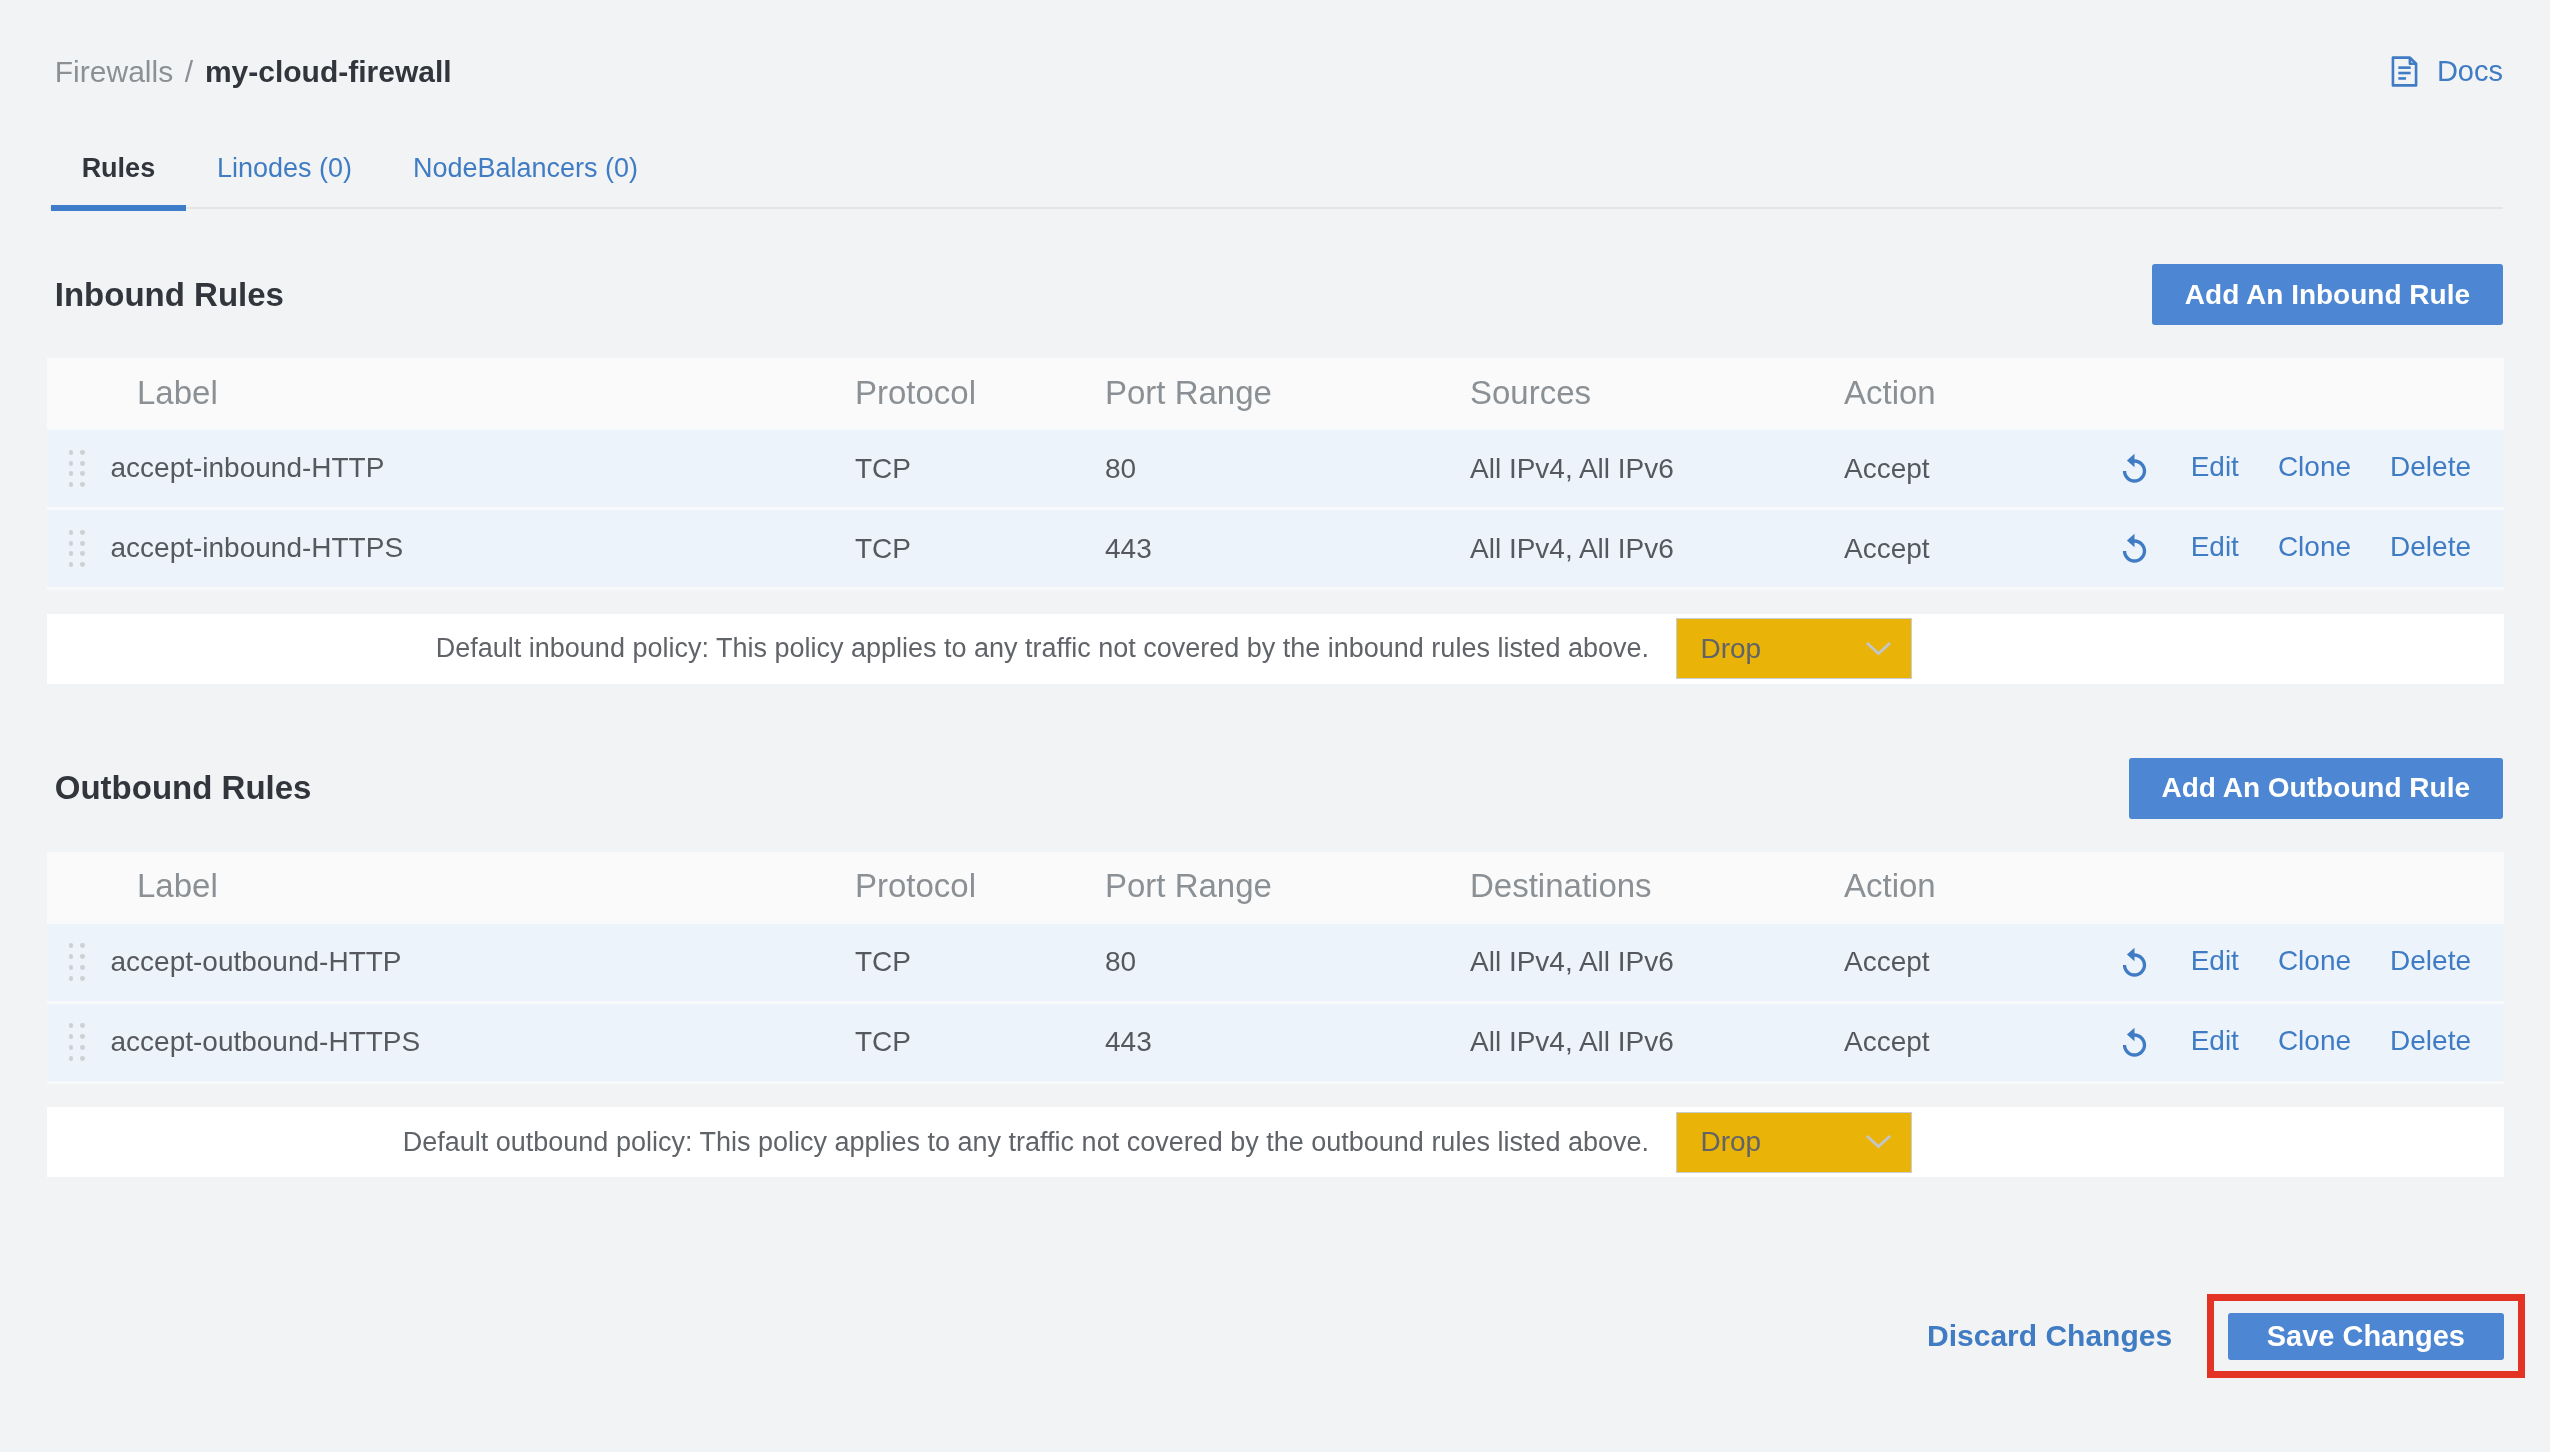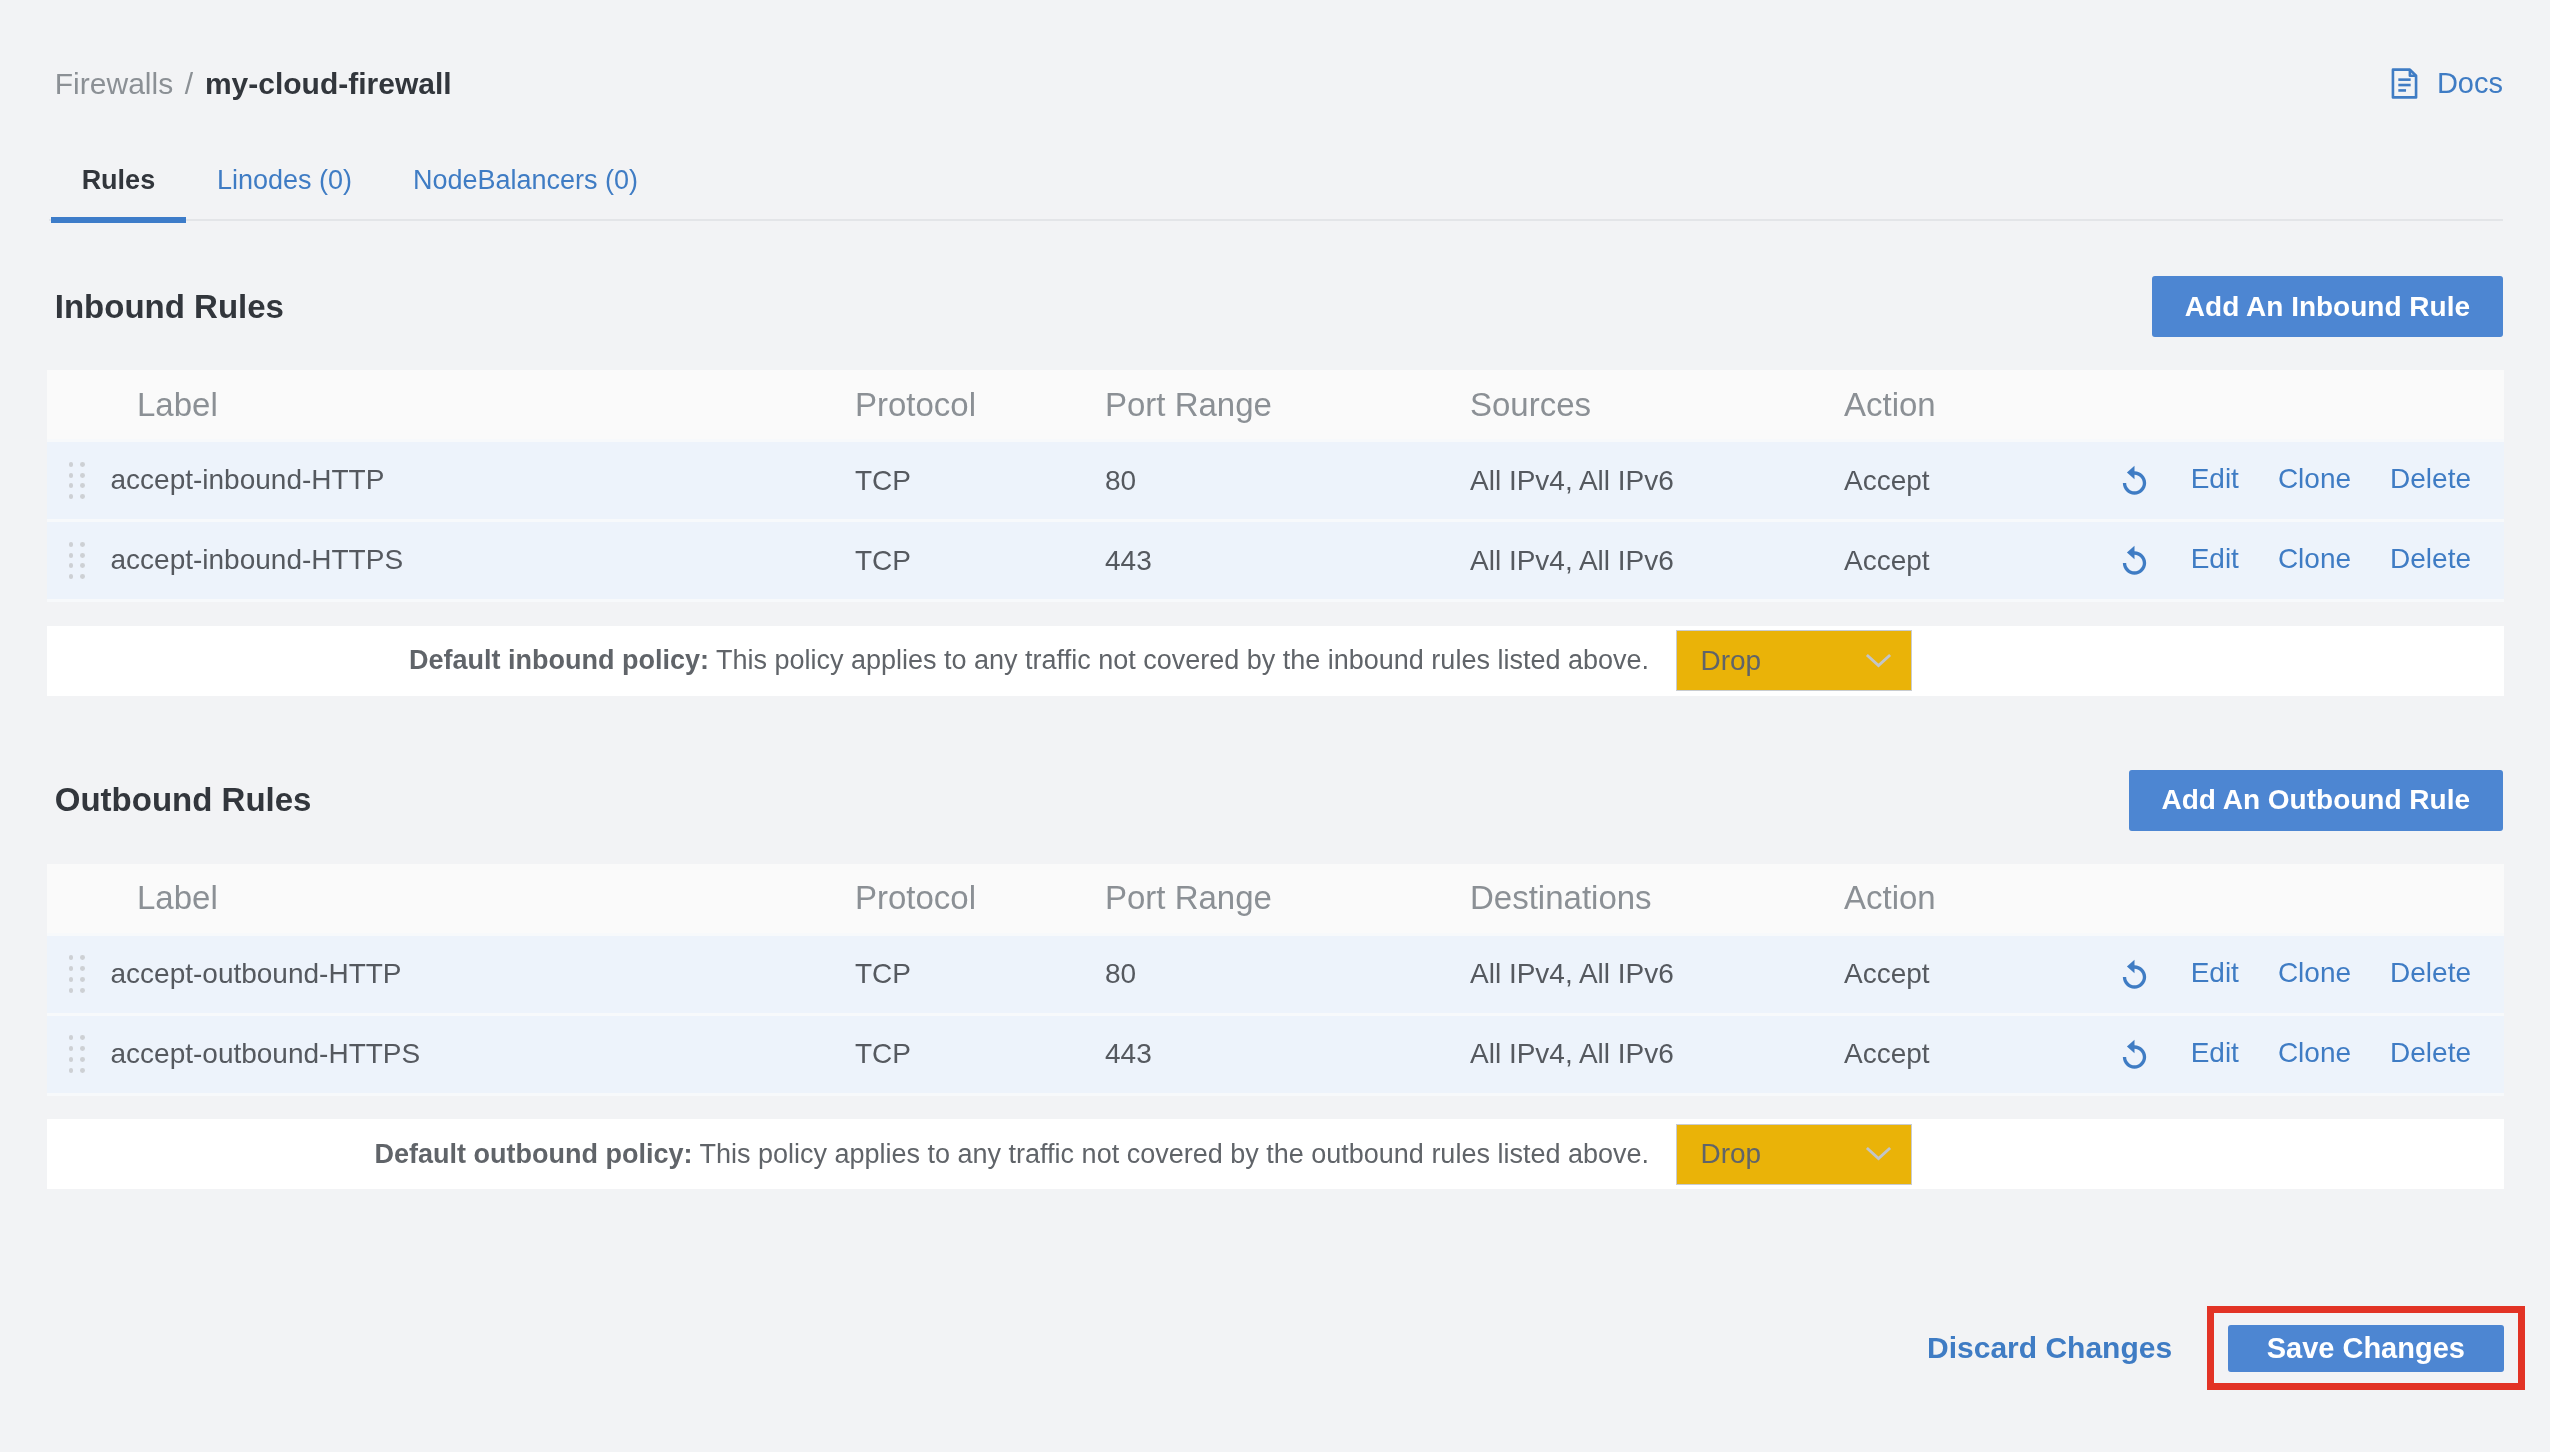--- a/index.html
+++ b/index.html
@@ -3,21 +3,21 @@
 <meta charset="utf-8">
 <style>
   * { box-sizing: border-box; }
   html,body { margin:0; padding:0; }
   body {
     width:2550px; height:1452px; overflow:hidden;
     background:var(--page_bg,#f2f3f5);
     font-family:"Liberation Sans", sans-serif;
     -webkit-font-smoothing:antialiased;
   }
-  .page { padding:12px 47px; width:2550px; height:1452px; }
+  .page { padding:0 47px; width:2550px; height:1452px; }
 
   
   .topbar { padding-top:49px; height:94px; display:flex; justify-content:space-between; align-items:center; }
   .breadcrumb { padding-left:7.8px; font-size:30px; color:var(--muted_text,#8d9298); display:flex; gap:11.7px; align-items:baseline; }
   .crumb-link { color:var(--muted_text,#8d9298); cursor:pointer; }
   .crumb-current { color:var(--heading_text,#32363c); font-weight:700; }
   .docs { display:flex; align-items:center; gap:13.7px; color:var(--accent_blue,#3f7cc4); font-size:29px; cursor:pointer; }
   .docs svg { display:block; }
 
   
@@ -54,21 +54,21 @@
   .drag { width:16.6px; display:grid; grid-template-columns:repeat(2,4.9px); grid-auto-rows:4.9px; gap:5.9px 6.8px; cursor:grab; }
   .drag i { background:var(--drag_dot,#cdd0d4); border-radius:50%; }
   .rule-label { margin-left:25.4px; }
   .controls { display:flex; align-items:flex-start; justify-content:flex-end; gap:39px; padding-right:33px; font-size:28px; }
   .controls .link { color:var(--accent_blue,#3f7cc4); cursor:pointer; }
   .undo-btn { display:flex; align-items:center; cursor:pointer; color:var(--accent_blue,#3f7cc4); background:none; border:none; padding:0; }
 
   
   .policy-row { margin-top:23.5px; height:70px; background:var(--policy_row_bg,#fff); display:flex; align-items:center; }
   .policy-text { width:1602px; text-align:right; font-size:27px; color:var(--policy_text,#606469); }
-  .policy-text .plabel { font-weight:700; }
+  .policy-text .plabel { font-weight:400; }
   .select {
     margin-left:27px; width:236px; height:61px; background:#eab308;
     border:1px solid var(--select_border,#c9ccd0);
     display:flex; align-items:center; justify-content:space-between;
     padding:0 17.6px 0 23.5px; font-size:28px; color:var(--policy_text,#606469); cursor:pointer;
   }
 
   
   .footer { display:flex; justify-content:flex-end; align-items:center; gap:35px; margin-top:117px; }
   .discard { color:var(--accent_blue,#3f7cc4); font-size:30px; font-weight:700; cursor:pointer; }

